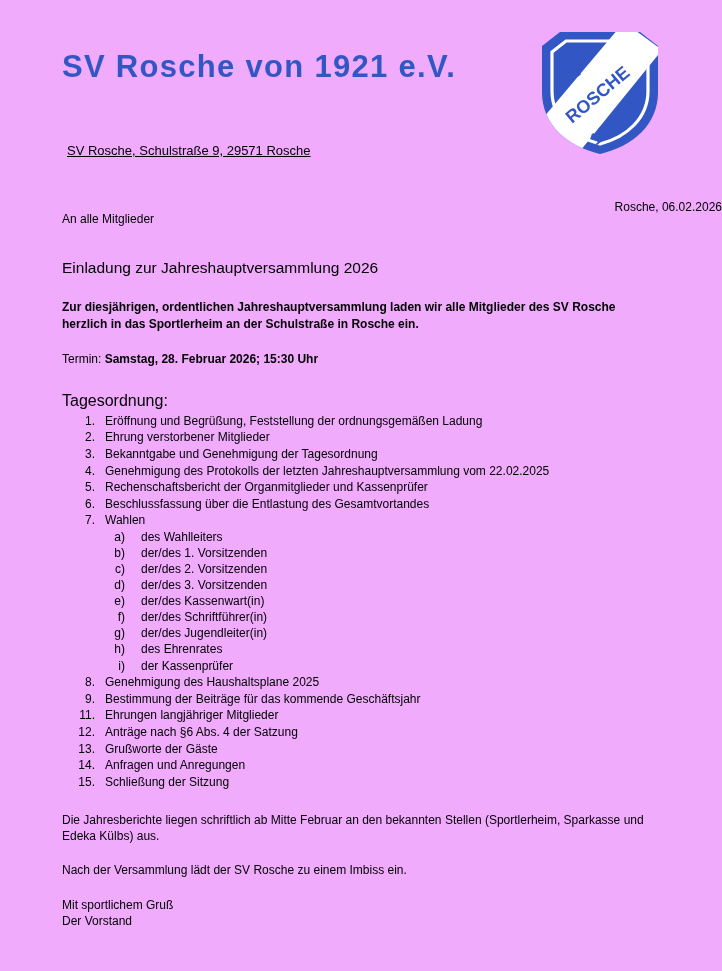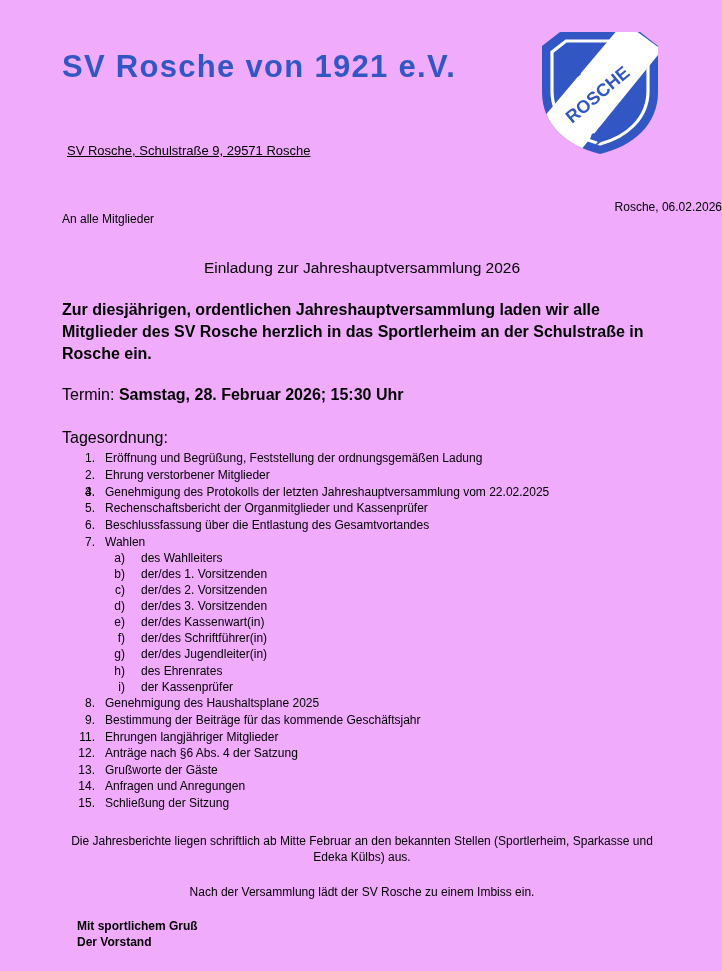--- a/index.html
+++ b/index.html
@@ -85,34 +85,33 @@
     left: 62px;
     top: 258px;
     width: 600px;
     font-size: 12px;
     line-height: 1.32;
   }
 
   .doc-heading {
     font-size: 15.5px;
     font-weight: normal;
-    text-align: center;
     margin: 0 0 22px 0;
     line-height: 1.25;
   }
 
   .intro {
     font-weight: bold;
-    font-size: 16px;
+    font-size: 12px;
     margin: 0 0 20px 0;
     line-height: 1.35;
   }
 
   .termin {
-    font-size: 16px;
+    font-size: 12px;
     margin: 0 0 22px 0;
   }
   .termin b { font-weight: bold; }
 
   .agenda-label {
     font-size: 16px;
     margin: 0 0 2px 0;
   }
 
   
@@ -158,27 +157,26 @@
     font-size: 12px;
   }
 
   .closing {
     margin-top: 22px;
   }
   .closing p {
     margin: 0 0 18px 0;
     font-size: 12px;
     line-height: 1.35;
-    text-align: center;
   }
   .signoff {
-    font-weight: bold;
+    font-weight: normal;
     font-size: 12px;
     line-height: 1.35;
-    margin: 15px;
+    margin: 0;
   }
 </style>
 </head>
 <body>
 
 <div class="page">
 
   <div class="masthead">
     <div class="masthead-title" style="color: rgb(50, 87, 196);">SV Rosche von 1921 e.V.</div>
   </div>
@@ -228,21 +226,21 @@
     <p class="termin">
       <span>Termin:</span>
       <b>Samstag, 28. Februar 2026; 15:30 Uhr</b>
     </p>
 
     <p class="agenda-label">Tagesordnung:</p>
 
     <ol class="agenda" id="agenda-list">
         <li><span class="num">1.</span><span>Eröffnung und Begrüßung, Feststellung der ordnungsgemäßen Ladung</span></li>
         <li><span class="num">2.</span><span>Ehrung verstorbener Mitglieder</span></li>
-        <li><span class="num">3.</span></li>
+        <li><span class="num">3.</span><span>Bekanntgabe und Genehmigung der Tagesordnung</span></li>
         <li><span class="num">4.</span><span>Genehmigung des Protokolls der letzten Jahreshauptversammlung vom 22.02.2025</span></li>
         <li><span class="num">5.</span><span>Rechenschaftsbericht der Organmitglieder und Kassenprüfer</span></li>
         <li><span class="num">6.</span><span>Beschlussfassung über die Entlastung des Gesamtvortandes</span></li>
         <li><span class="num">7.</span><span>Wahlen</span><ol class="subagenda">
             <li><span class="num">a)</span><span>des Wahlleiters</span></li>
             <li><span class="num">b)</span><span>der/des 1. Vorsitzenden</span></li>
             <li><span class="num">c)</span><span>der/des 2. Vorsitzenden</span></li>
             <li><span class="num">d)</span><span>der/des 3. Vorsitzenden</span></li>
             <li><span class="num">e)</span><span>der/des Kassenwart(in)</span></li>
             <li><span class="num">f)</span><span>der/des Schriftführer(in)</span></li>

